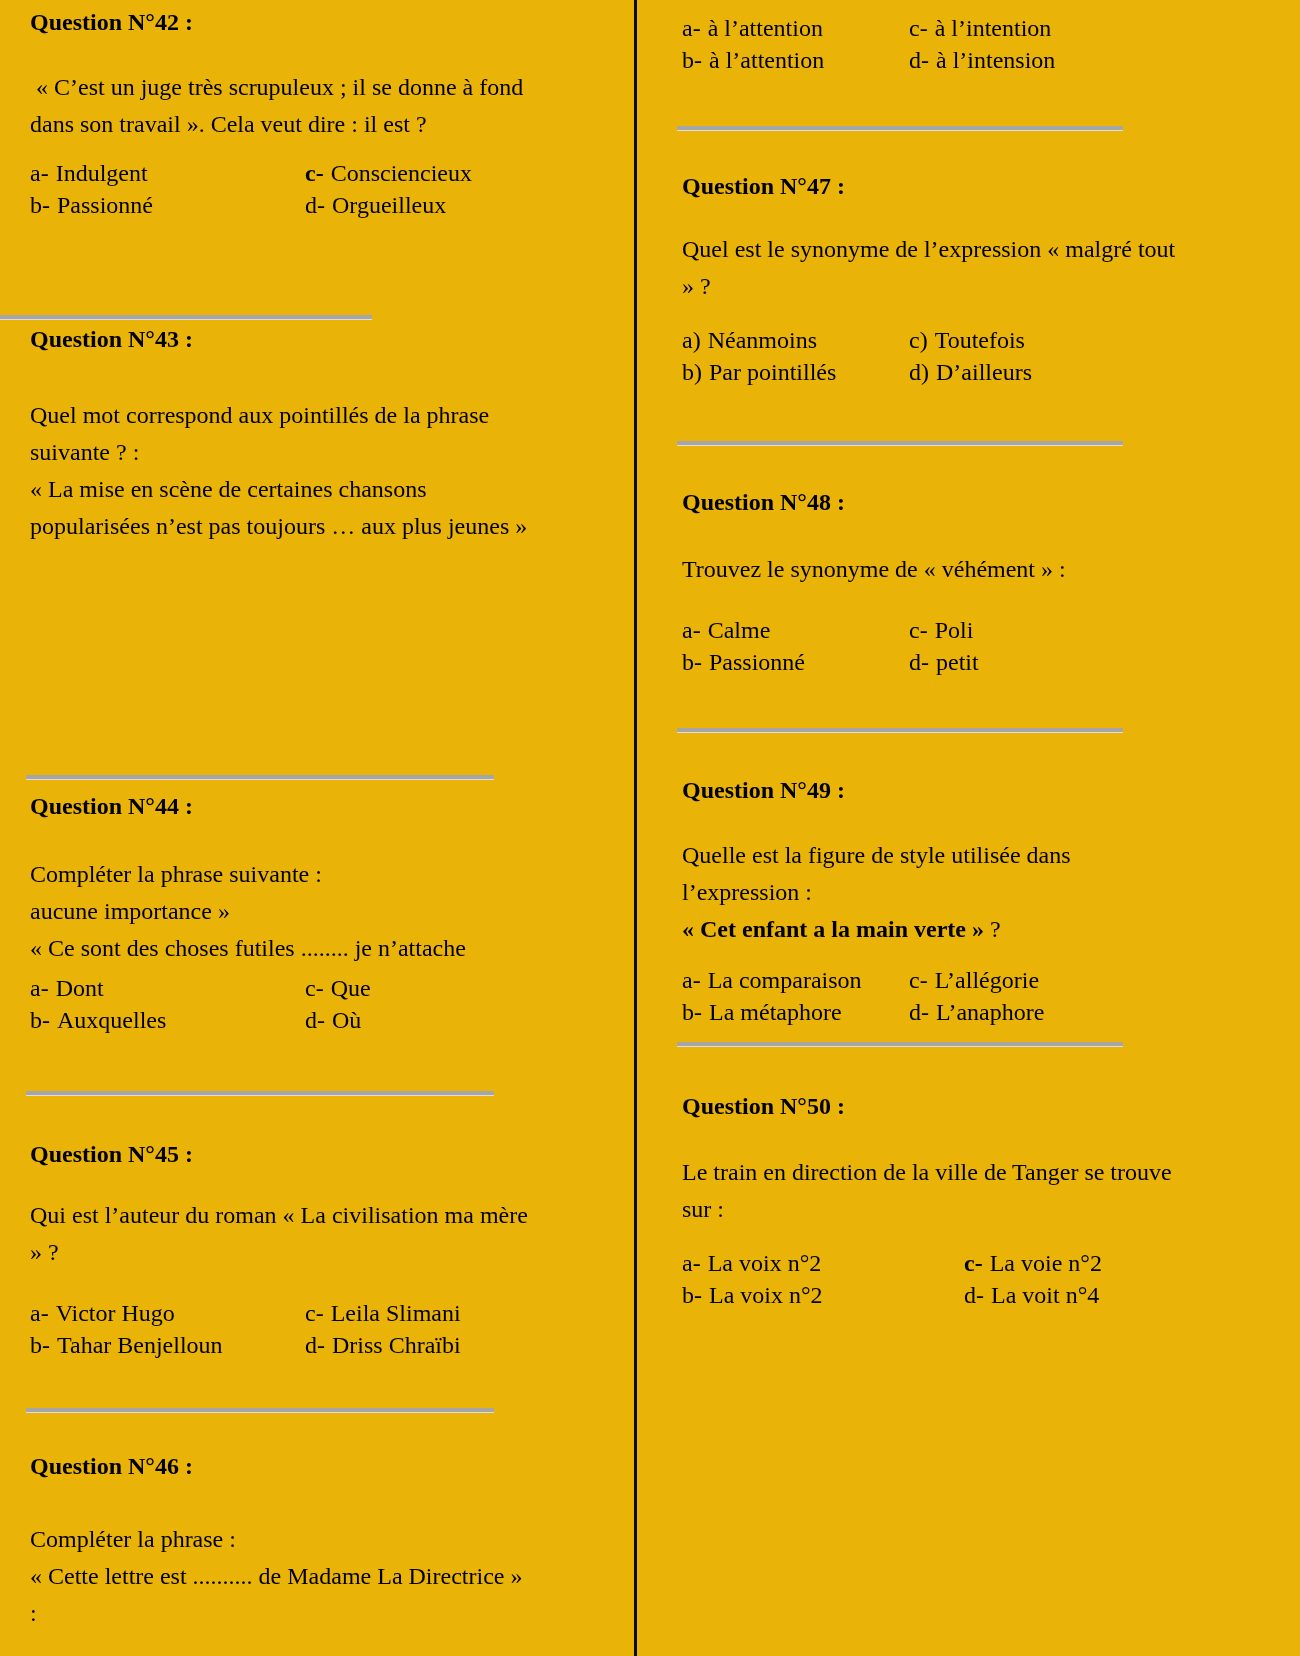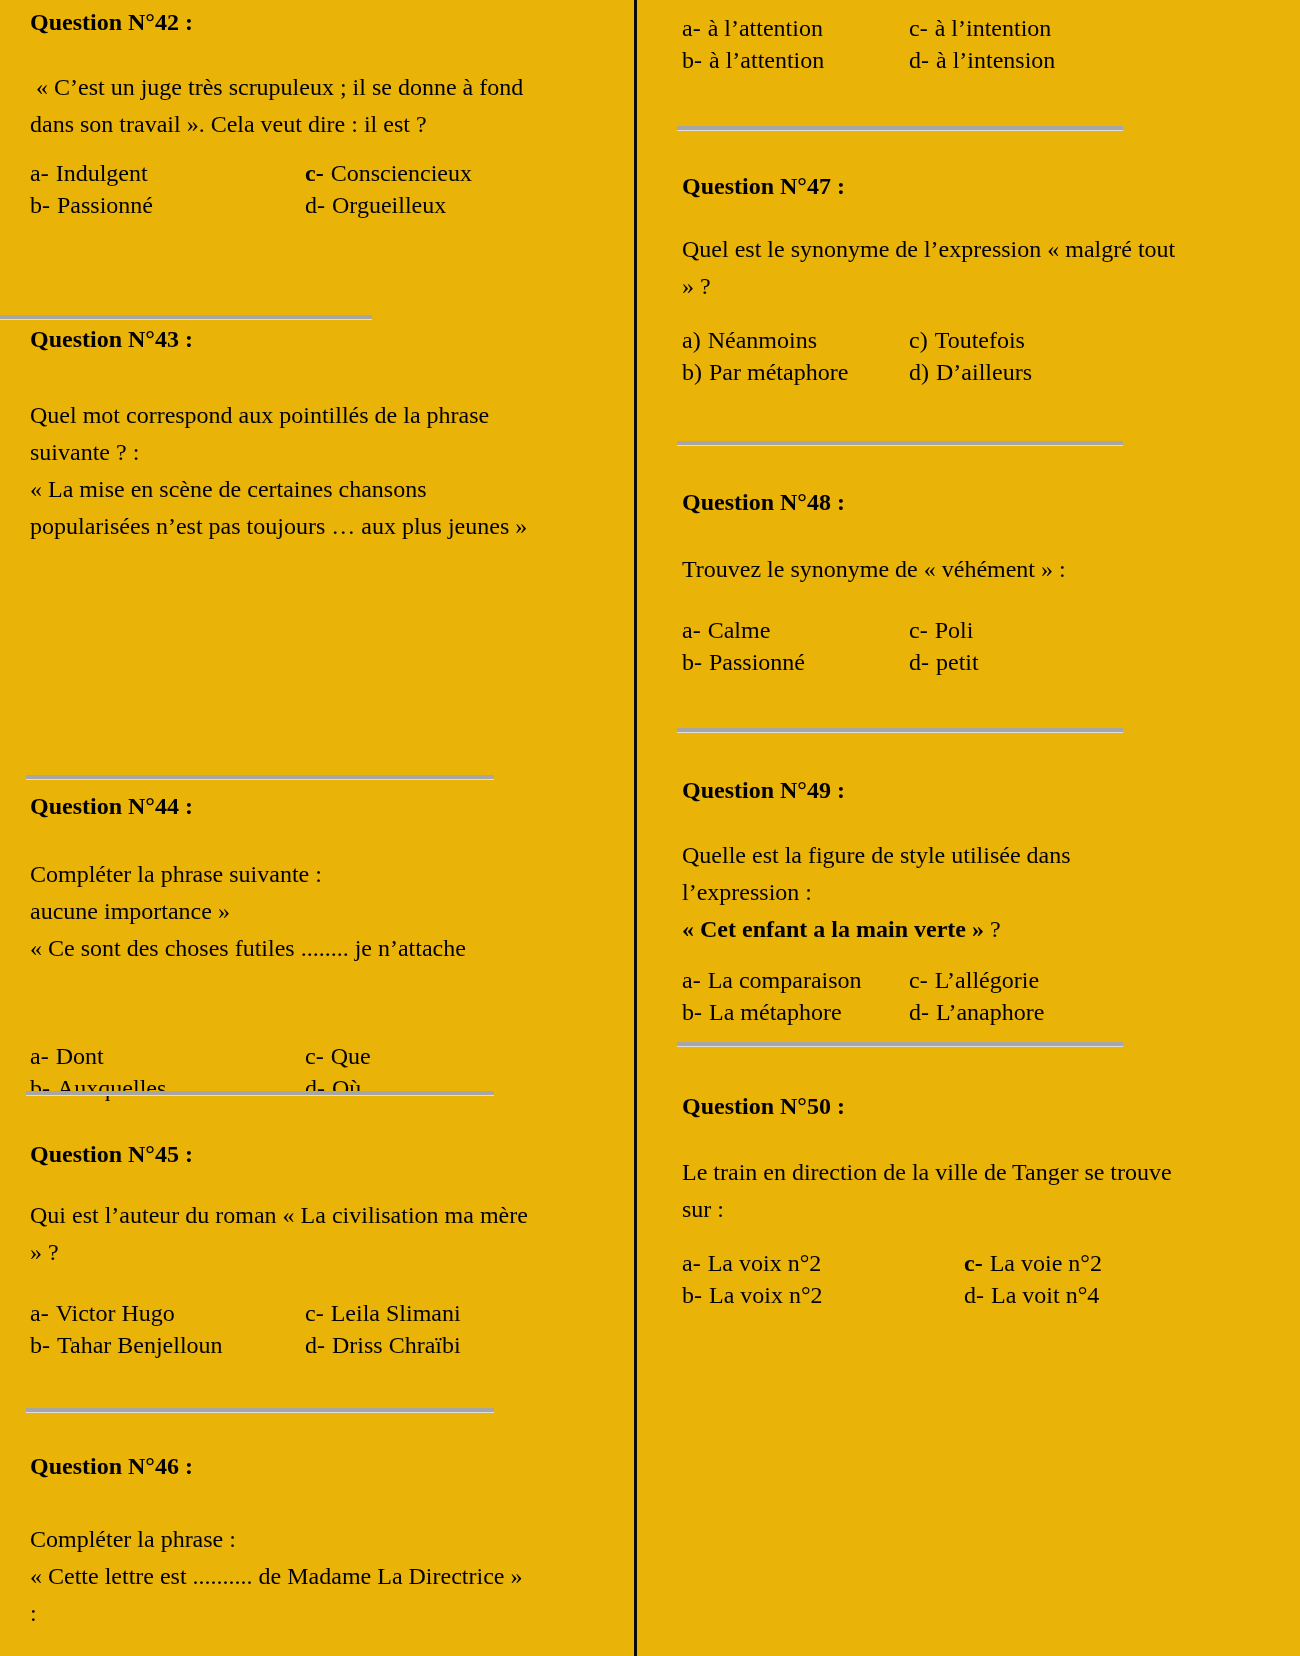--- a/index.html
+++ b/index.html
@@ -65,21 +65,21 @@
   </div>
 
   <div class="hr" style="top:775px; left:26px; width:468px"></div>
 
   <h2 class="qh L" style="top:791px">Question N°44 :</h2>
   <div class="qbody L" style="top:856px">
     <div class="line">Compléter la phrase suivante :</div>
     <div class="line">aucune importance »</div>
     <div class="line">« Ce sont des choses futiles ........ je n’attache</div>
   </div>
-  <div class="opts L" style="top:1040px; --colw:275px">
+  <div class="opts L" style="top:972px; --colw:275px">
     <div class="opt"><span class="ol">a-</span><span class="ot">Dont</span></div>
     <div class="opt"><span class="ol">b-</span><span class="ot">Auxquelles</span></div>
     <div class="opt"><span class="ol">c-</span><span class="ot">Que</span></div>
     <div class="opt"><span class="ol">d-</span><span class="ot">Où</span></div>
   </div>
 
   <div class="hr" style="top:1091px; left:26px; width:468px"></div>
 
   <h2 class="qh L" style="top:1139px">Question N°45 :</h2>
   <div class="qbody L" style="top:1197px">
@@ -111,21 +111,21 @@
 
   <div class="hr" style="top:126px; left:677px; width:446px"></div>
 
   <h2 class="qh R" style="top:171px">Question N°47 :</h2>
   <div class="qbody R" style="top:231px">
     <div class="line">Quel est le synonyme de l’expression « malgré tout</div>
     <div class="line">» ?</div>
   </div>
   <div class="opts R" style="top:324px; --colw:227px">
     <div class="opt"><span class="ol">a)</span><span class="ot">Néanmoins</span></div>
-    <div class="opt"><span class="ol">b)</span><span class="ot">Par métaphore</span></div>
+    <div class="opt"><span class="ol">b)</span><span class="ot">Par pointillés</span></div>
     <div class="opt"><span class="ol">c)</span><span class="ot">Toutefois</span></div>
     <div class="opt"><span class="ol">d)</span><span class="ot">D’ailleurs</span></div>
   </div>
 
   <div class="hr" style="top:441px; left:677px; width:446px"></div>
 
   <h2 class="qh R" style="top:487px">Question N°48 :</h2>
   <div class="qbody R" style="top:551px">
     <div class="line">Trouvez le synonyme de « véhément » :</div>
   </div>

